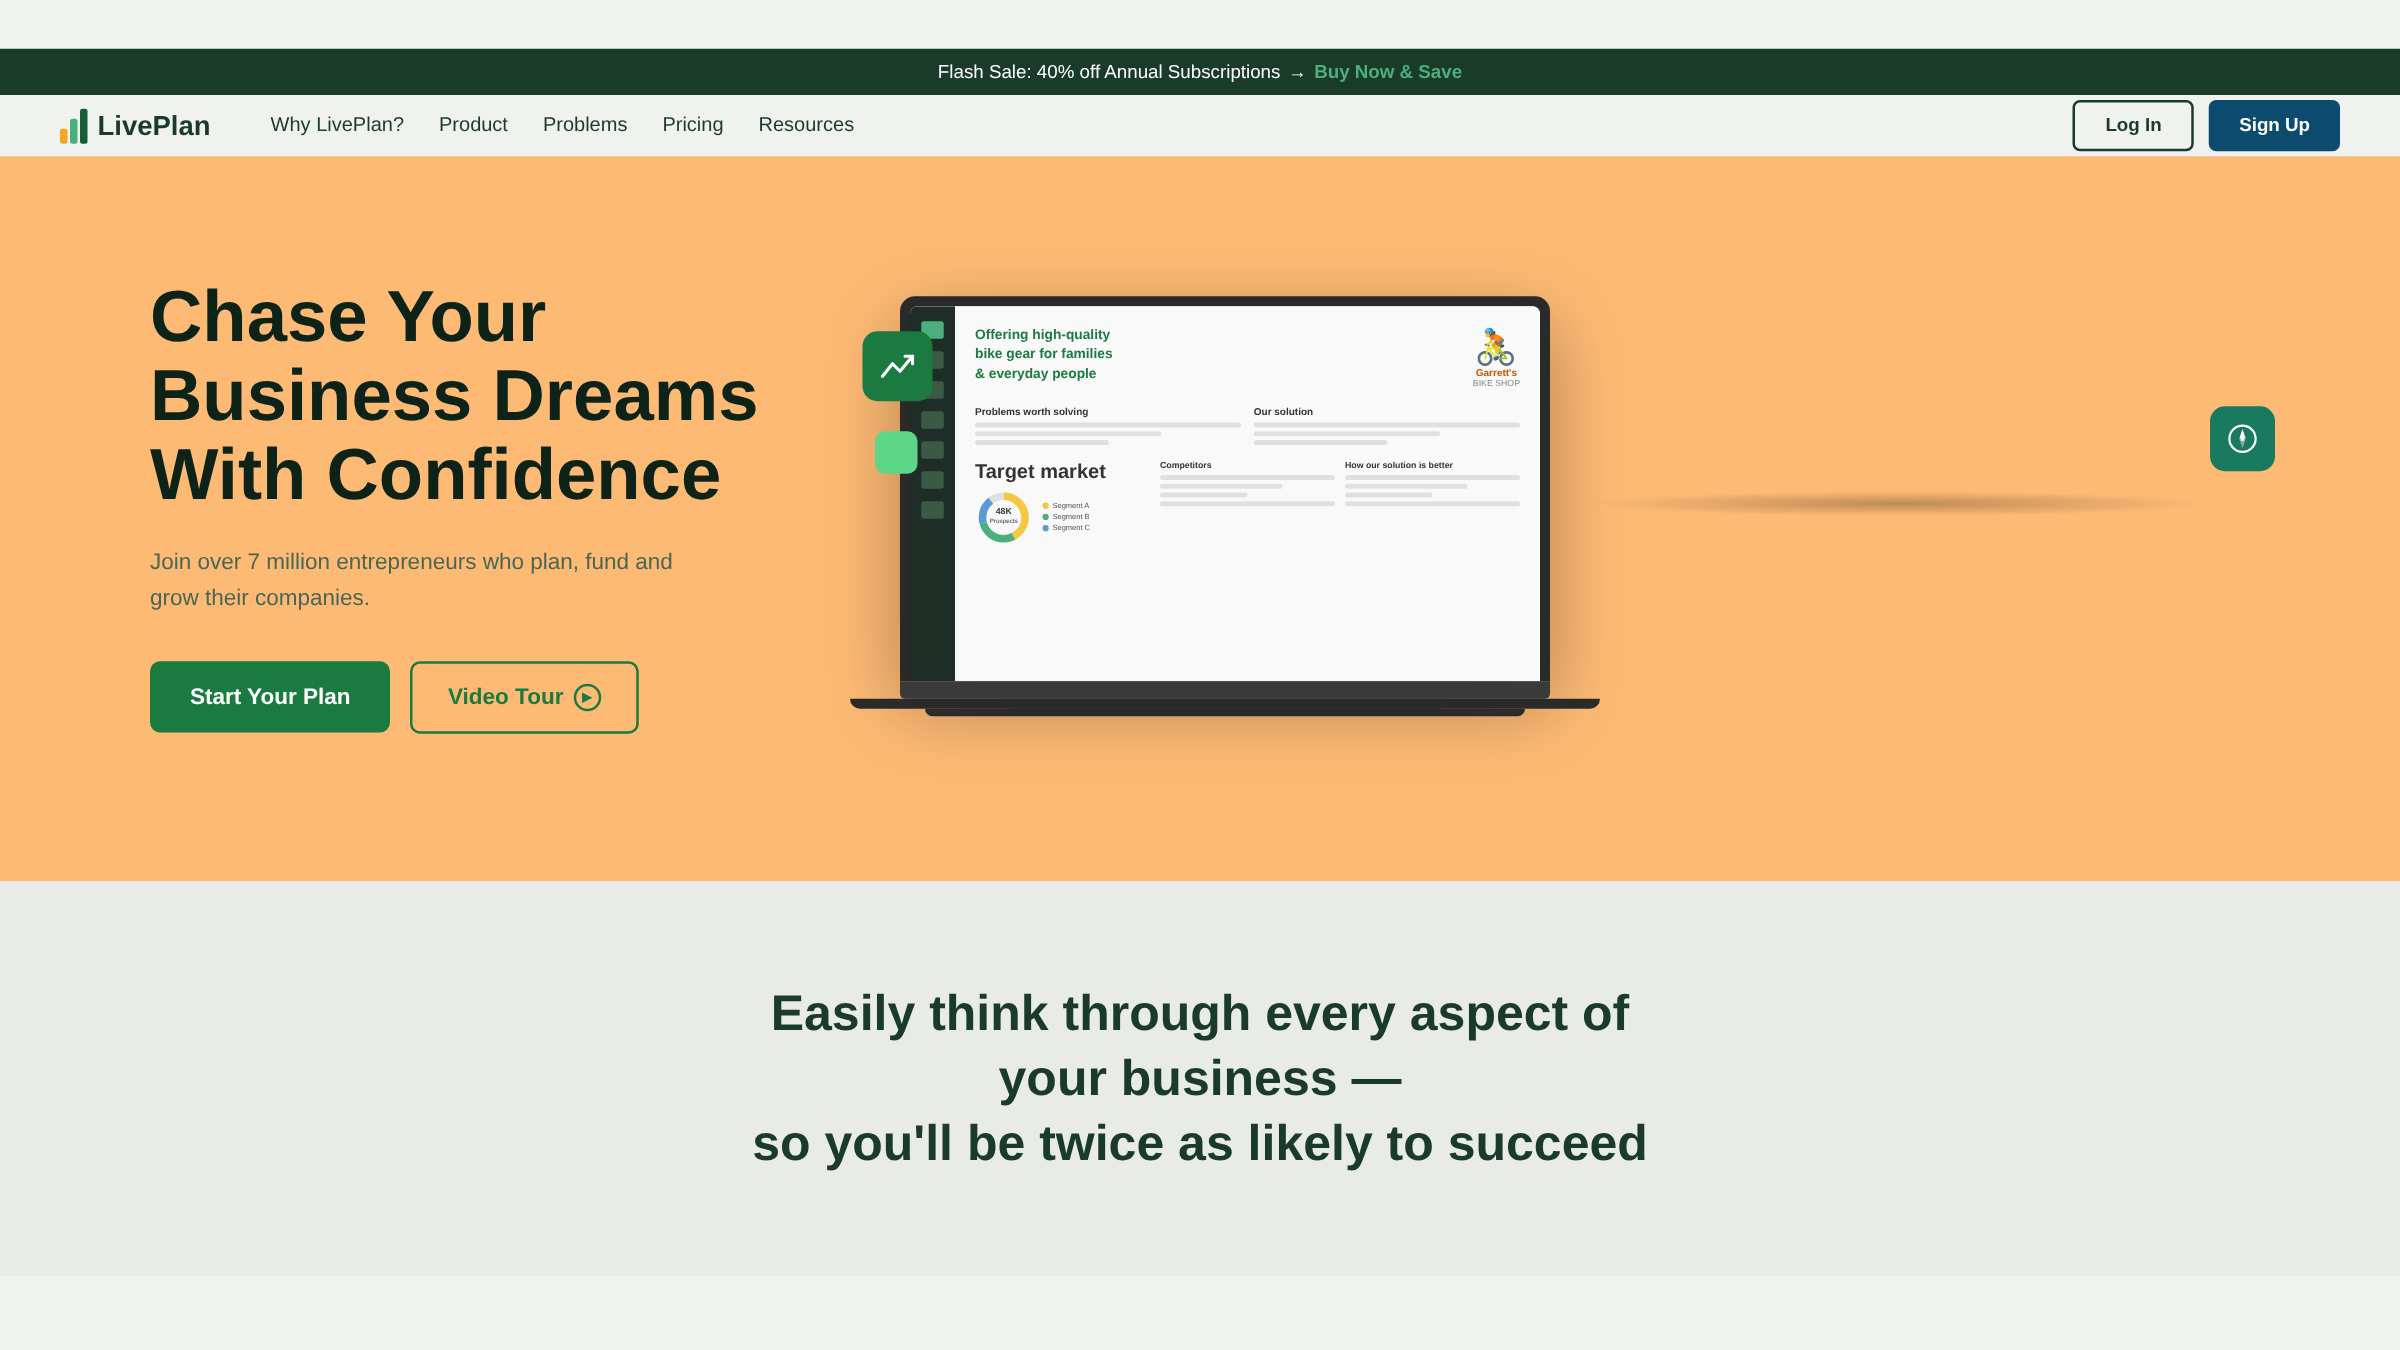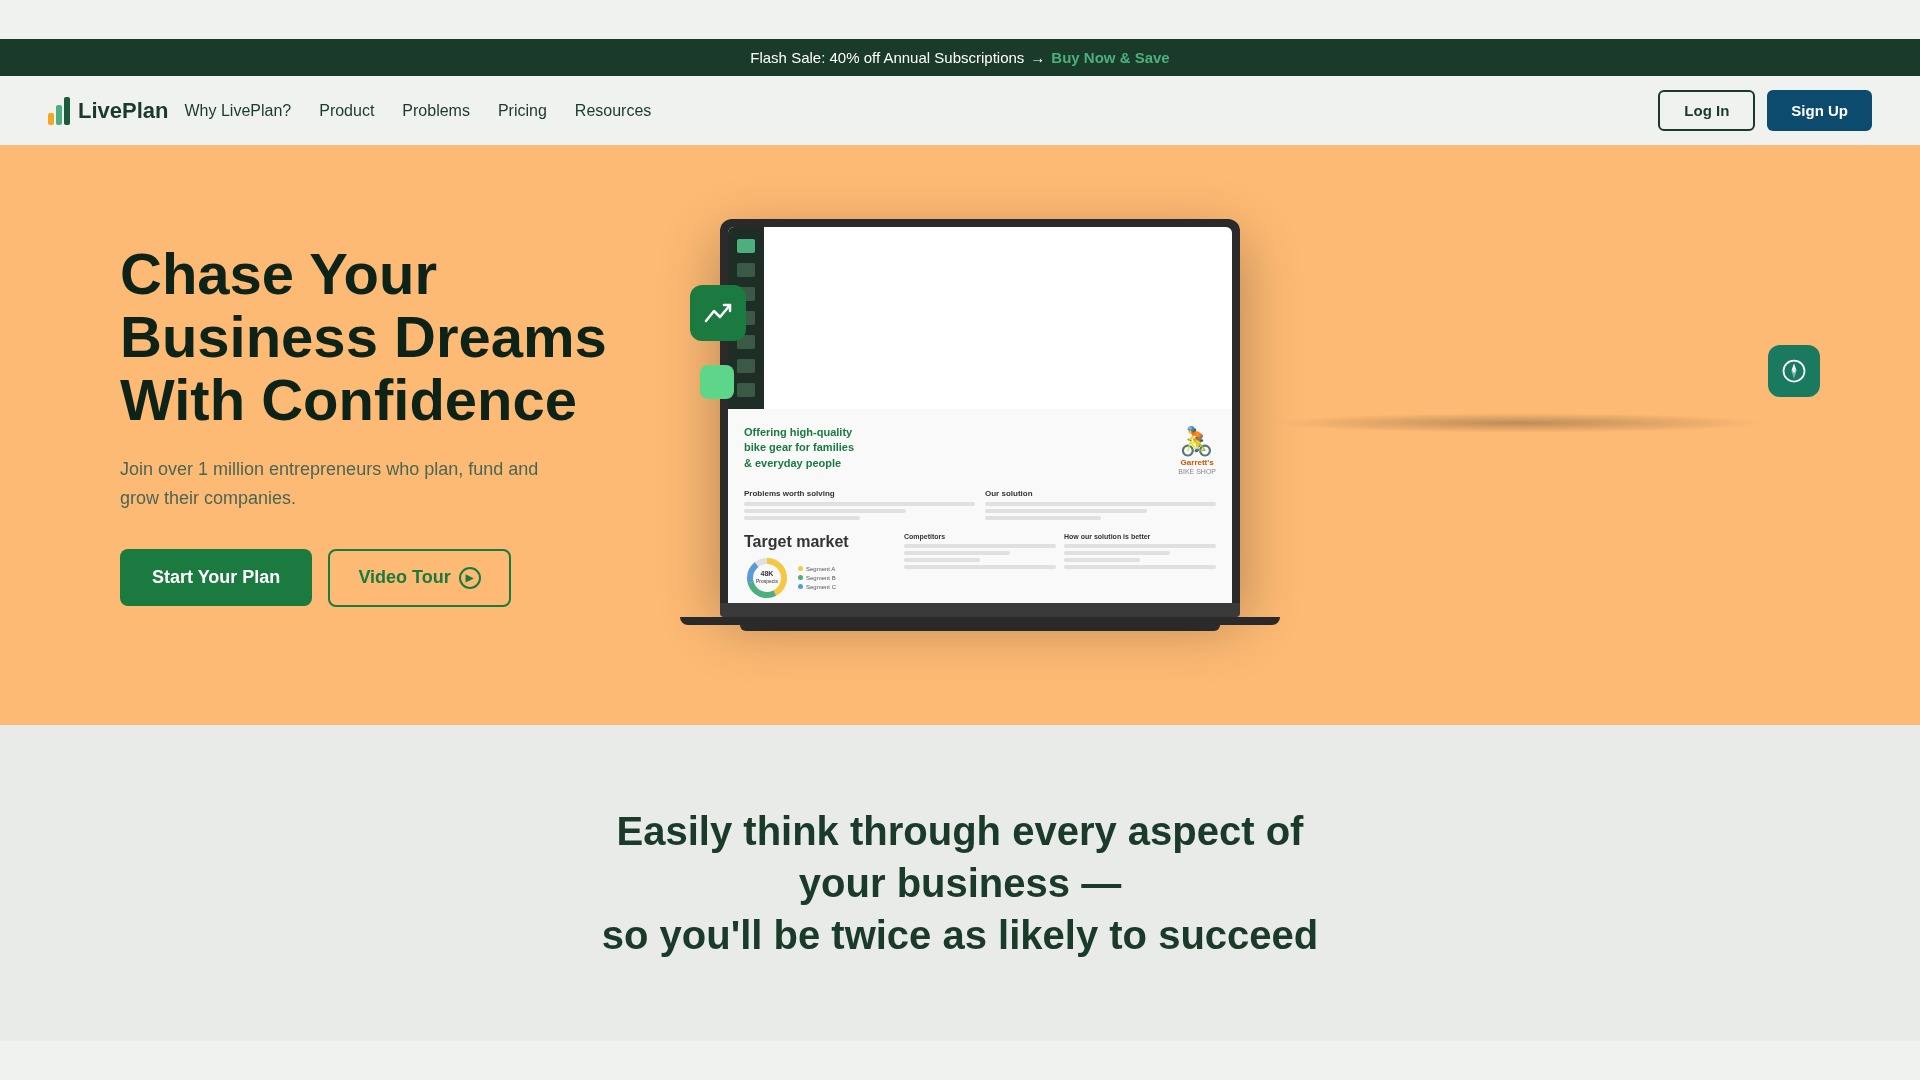--- a/index.html
+++ b/index.html
@@ -23,21 +23,22 @@
       font-weight: 600;
       cursor: pointer;
     }
     .arrow-icon { color: #fff; }
 
     
     nav {
       background: #f0f2f0;
       display: flex;
       align-items: center;
-      padding: 14px 48px;
+      padding: 4px 48px;
+      gap: 32px;
     }
     .logo {
       display: flex;
       align-items: center;
       gap: 8px;
       margin-right: 16px;
       cursor: pointer;
     }
     .logo-icon {
       display: flex;
@@ -186,23 +187,22 @@
     .laptop-screen-outer {
       background: #2a2a2a;
       border-radius: 12px 12px 0 0;
       padding: 8px 8px 0 8px;
       box-shadow: 0 20px 60px rgba(0,0,0,0.3);
     }
     .laptop-screen {
       background: #fff;
       border-radius: 6px 6px 0 0;
       overflow: hidden;
-      height: 376px;
-      display: flex;
-      flex-direction: column;
+      height: 300px;
+      display: flex;
     }
 
     
     .laptop-sidebar {
       width: 36px;
       background: #1e2d25;
       display: flex;
       flex-direction: column;
       align-items: center;
       padding: 12px 0;
@@ -454,21 +454,21 @@
   </div>
 </nav>
 
 <section class="hero">
   <div class="hero-content">
     <h1 class="hero-title">
       <span>Chase Your</span><br>
       <span>Business Dreams</span><br>
       <span>With Confidence</span>
     </h1>
-    <p class="hero-subtitle">Join over 1 million entrepreneurs who plan, fund and grow their companies.</p>
+    <p class="hero-subtitle">Join over 7 million entrepreneurs who plan, fund and grow their companies.</p>
     <div class="hero-buttons">
       <button class="btn-start">Start Your Plan</button>
       <button class="btn-tour">
         <span>Video Tour</span>
         <span class="play-circle">▶</span>
       </button>
     </div>
   </div>
 
   <div class="hero-visual">

